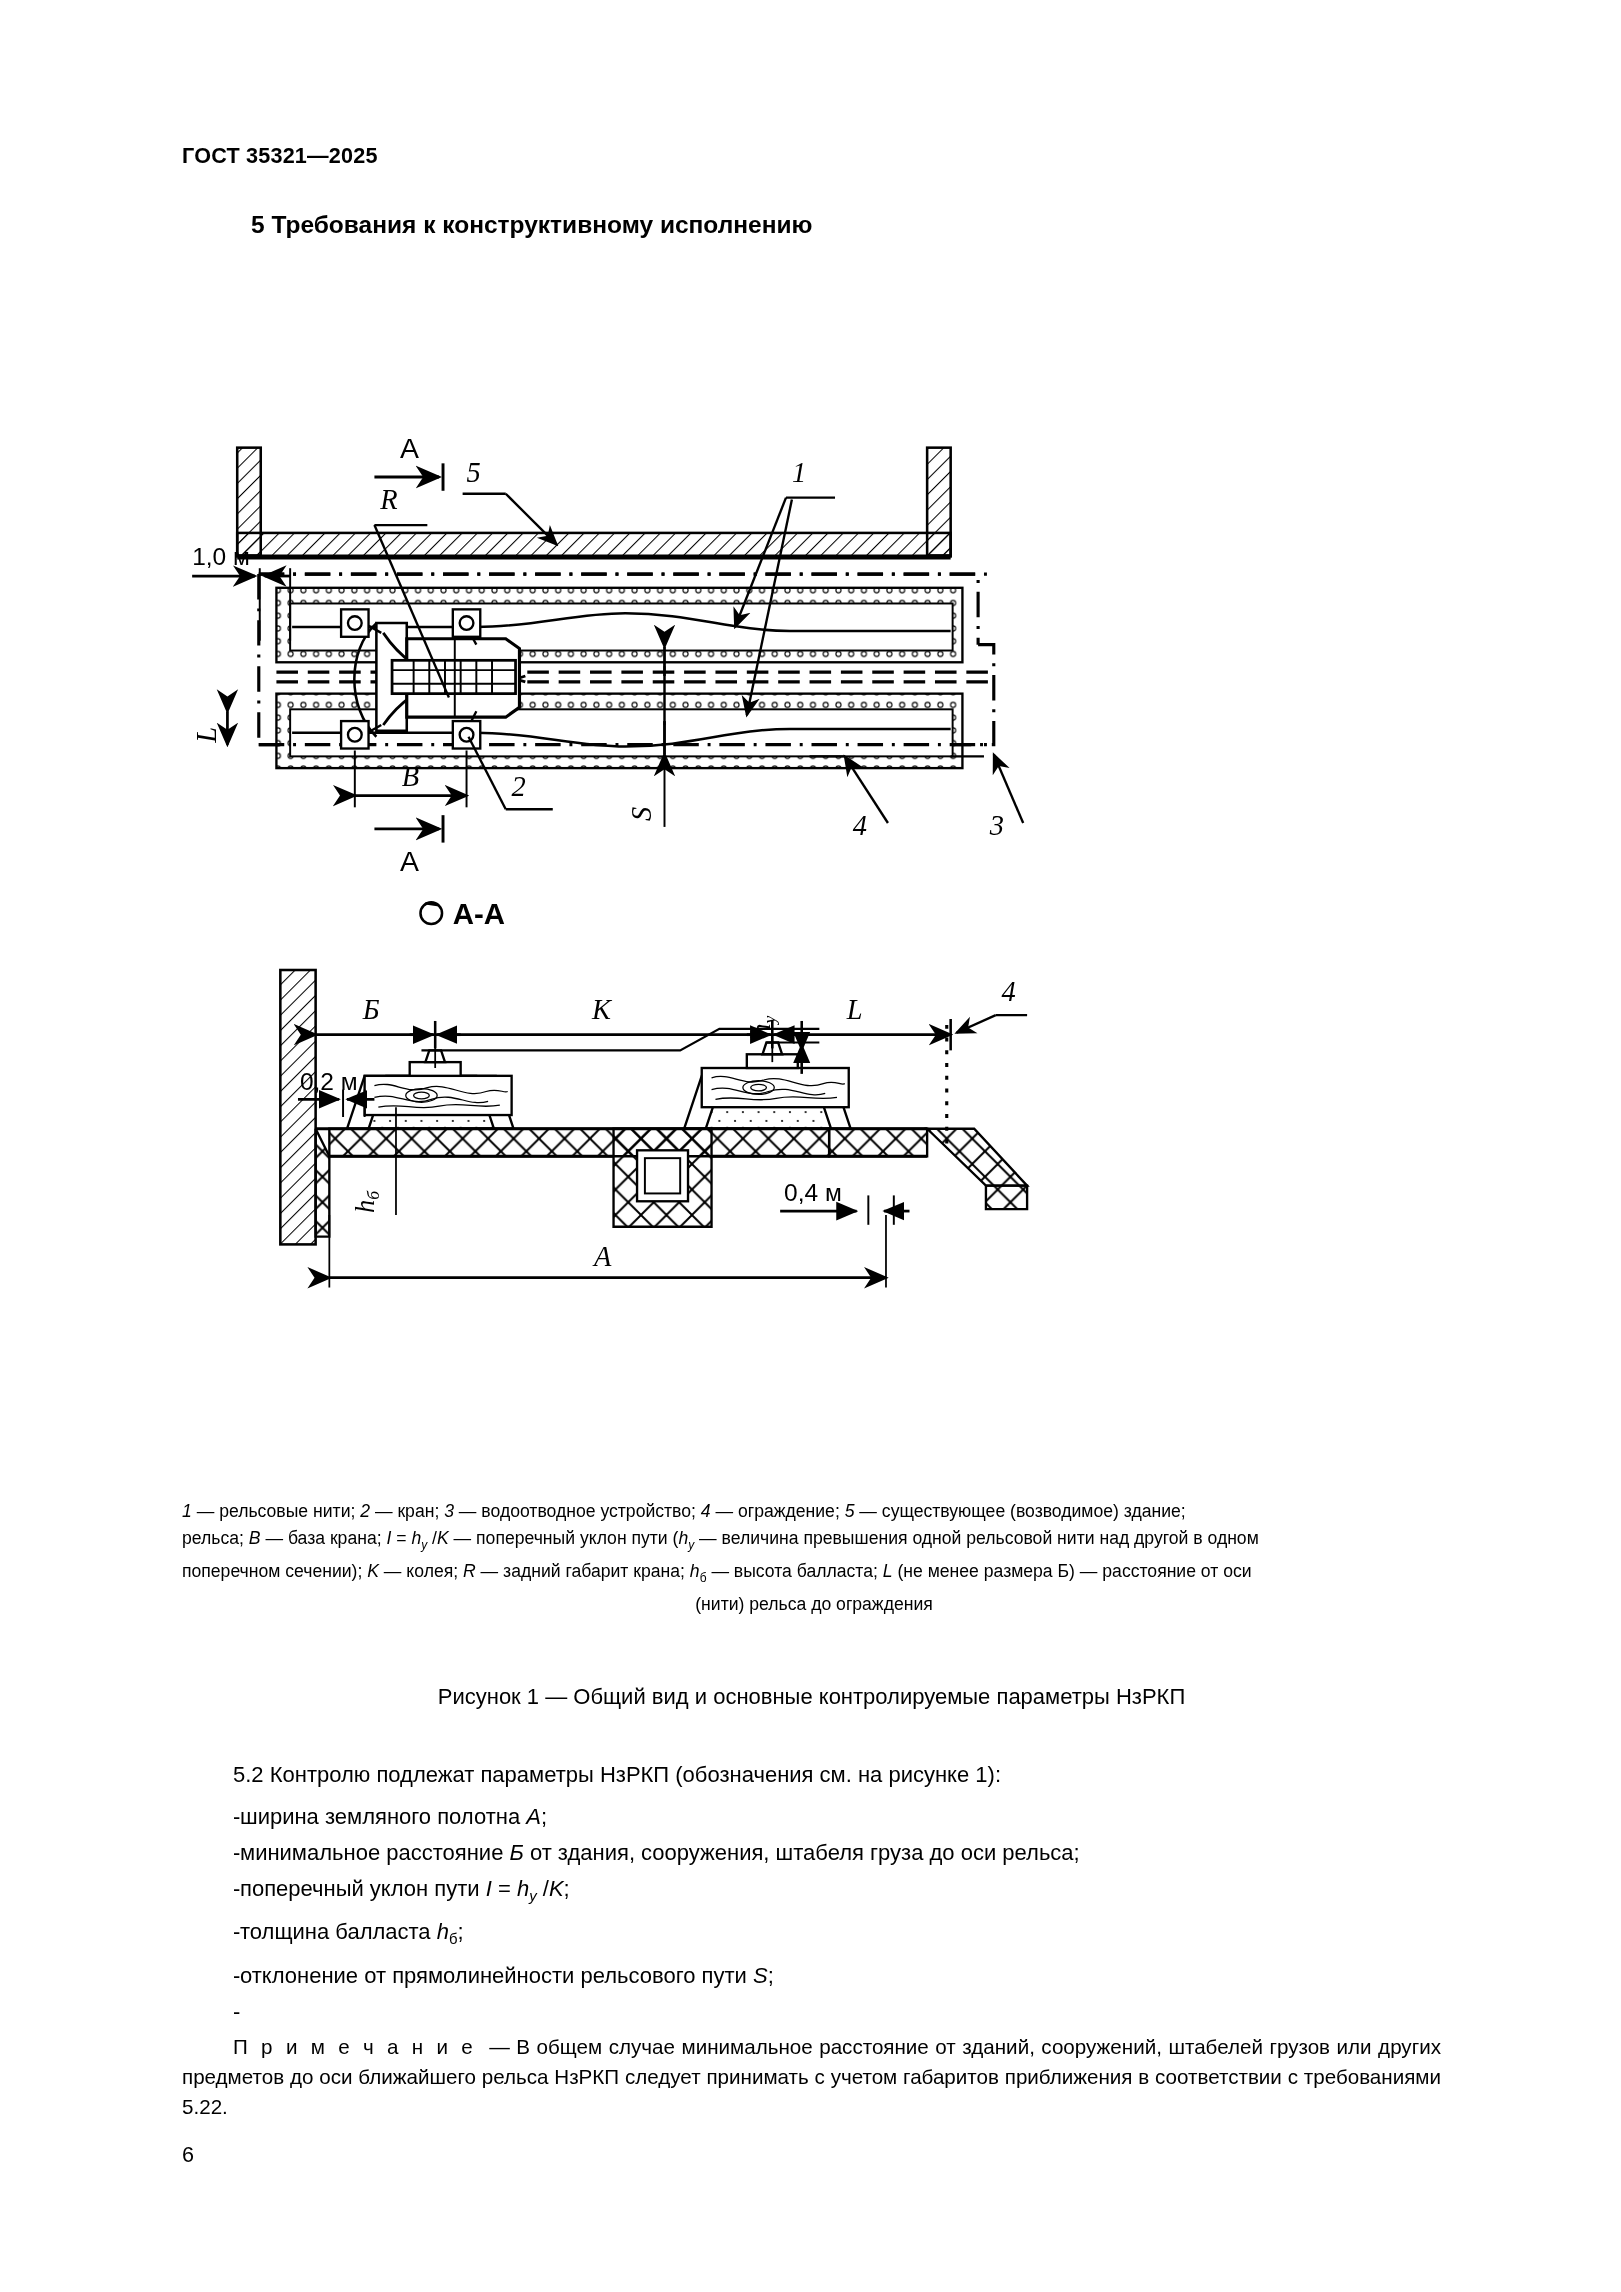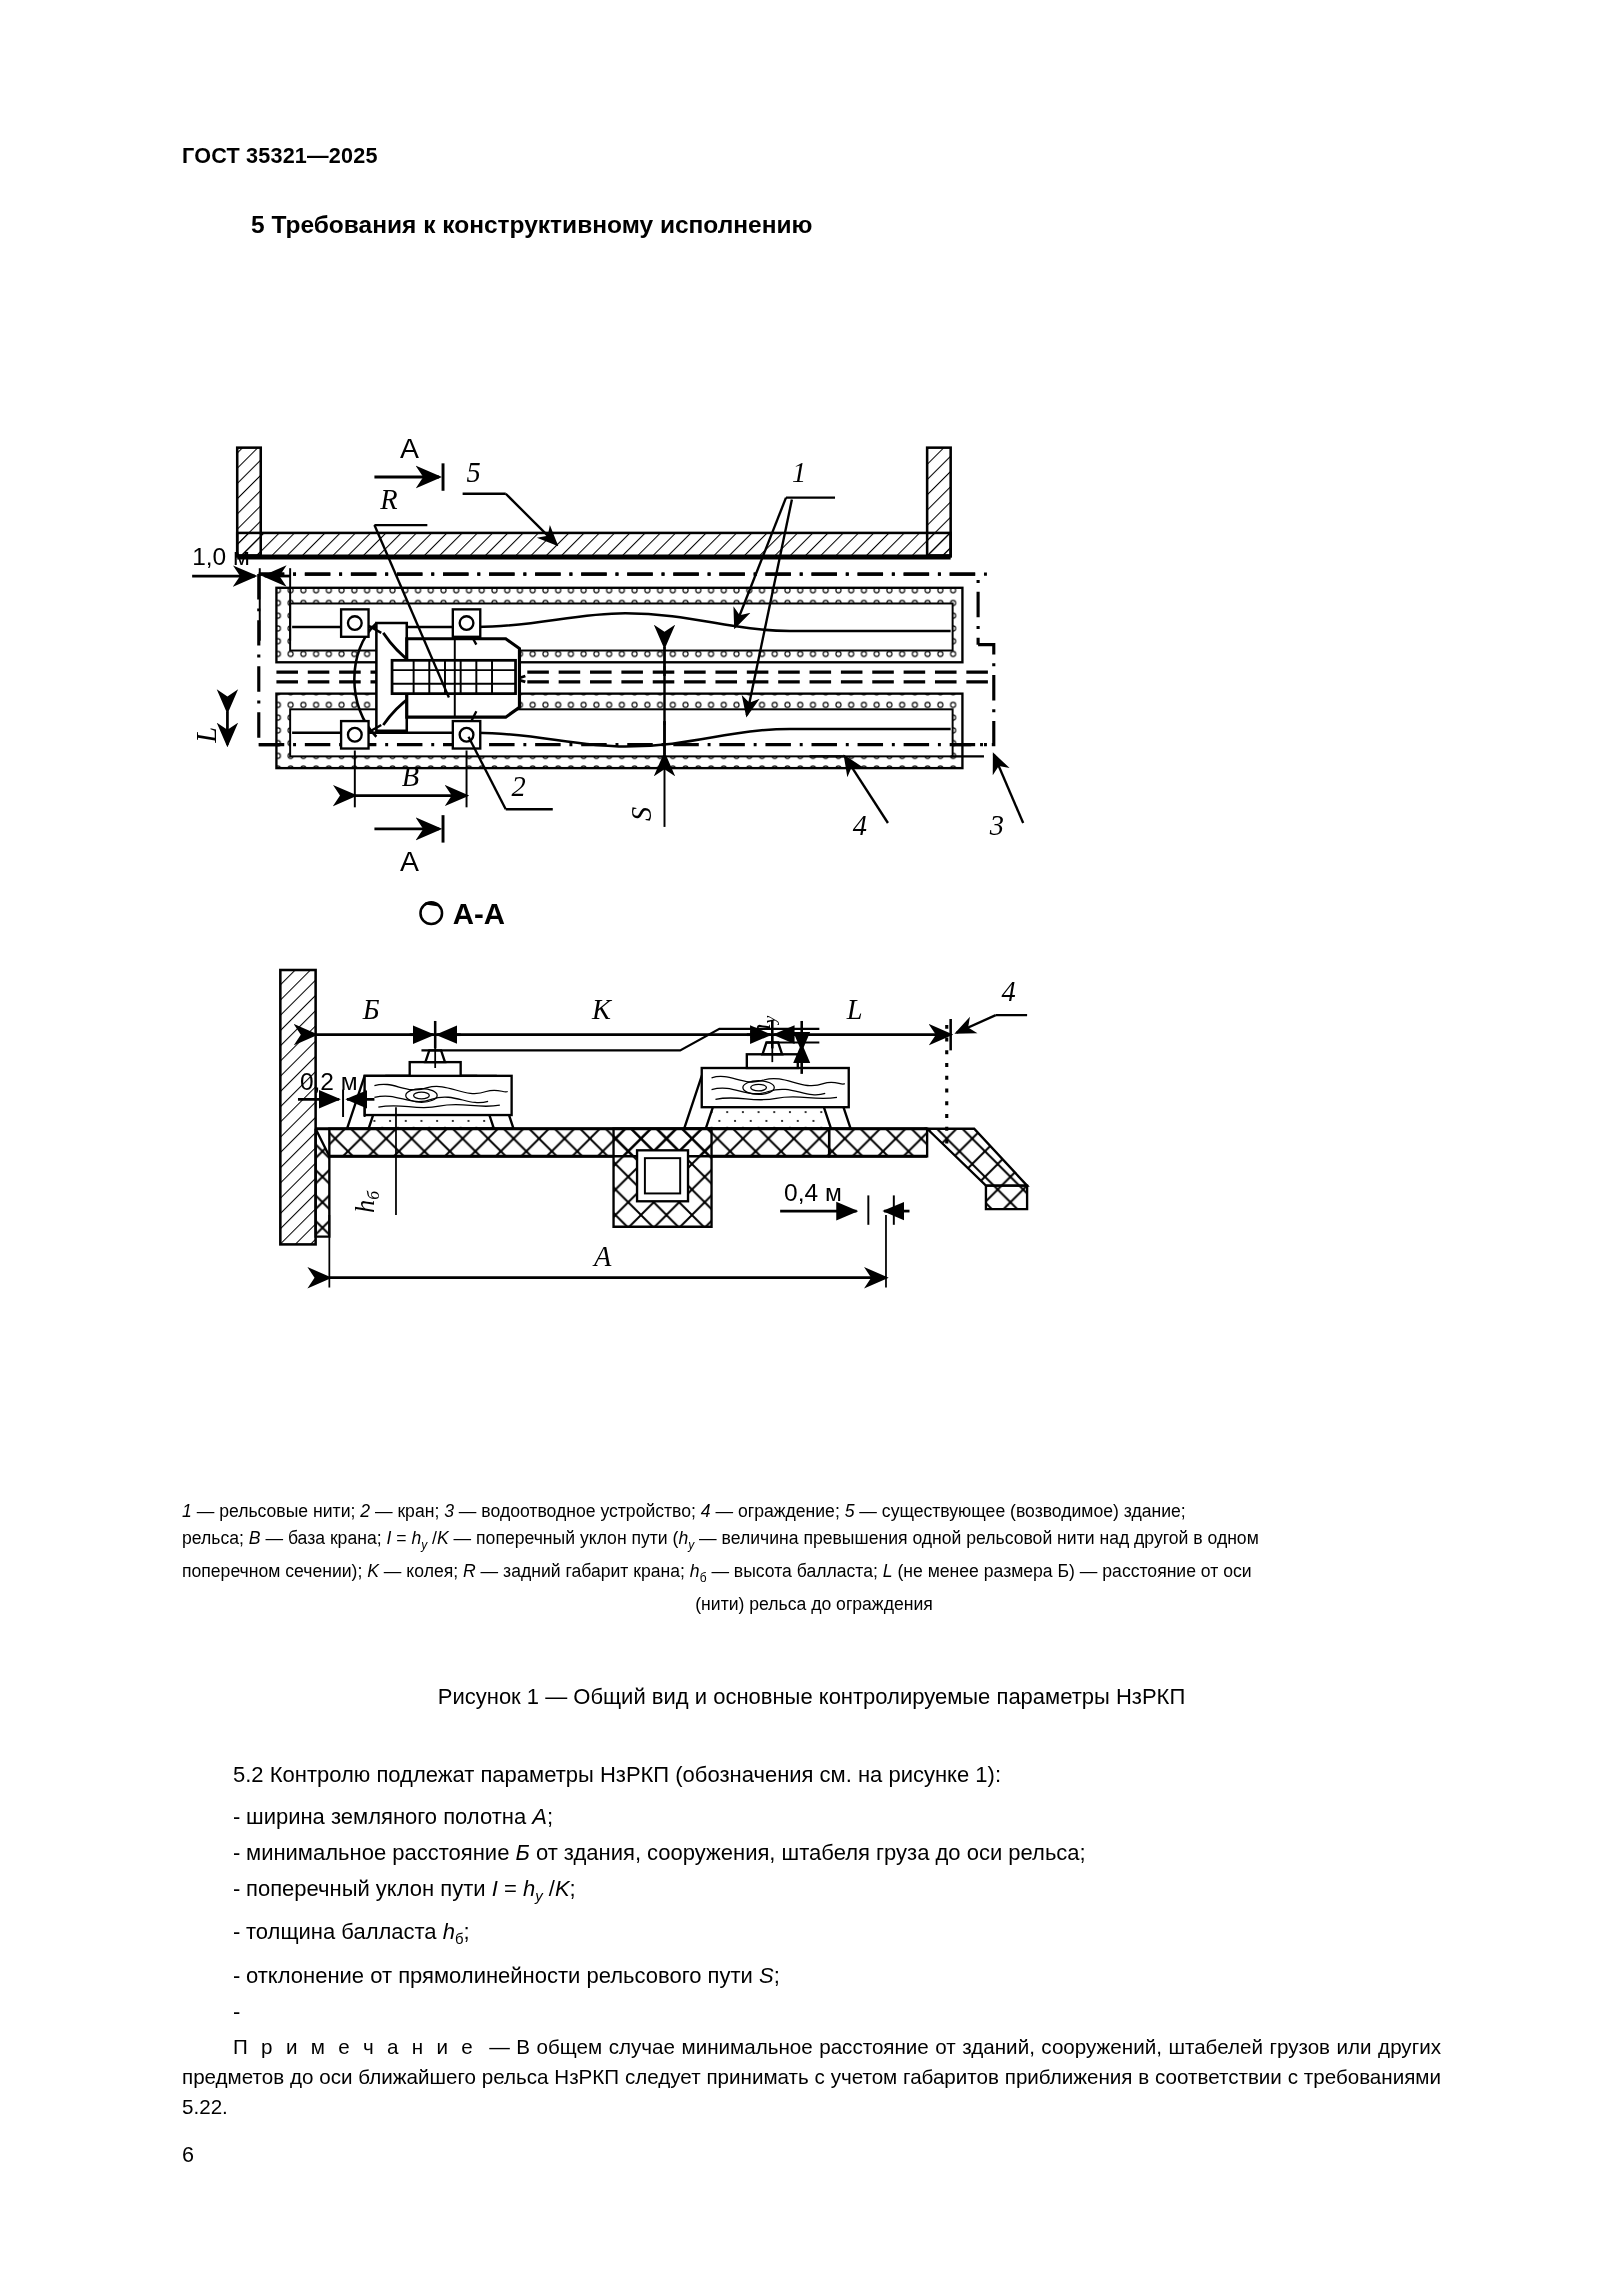--- a/index.html
+++ b/index.html
@@ -81,21 +81,21 @@
   }
   ul.bullets li{
     font-size:22px;
     line-height:36px;
     padding-left:51px;
     position:relative;
   }
   ul.bullets li .dash{
     position:absolute;left:51px;top:0;
   }
-  ul.bullets li .txt{ display:inline-block;margin-left:13px; }
+  ul.bullets li .txt{ display:inline-block;margin-left:7px; }
 
   .note{
     position:absolute;
     left:182px;top:2032px;
     width:1259px;
     font-size:20.6px;
     line-height:30px;
     text-align:justify;
   }
   .note .ind{ display:inline-block;width:51px; }

